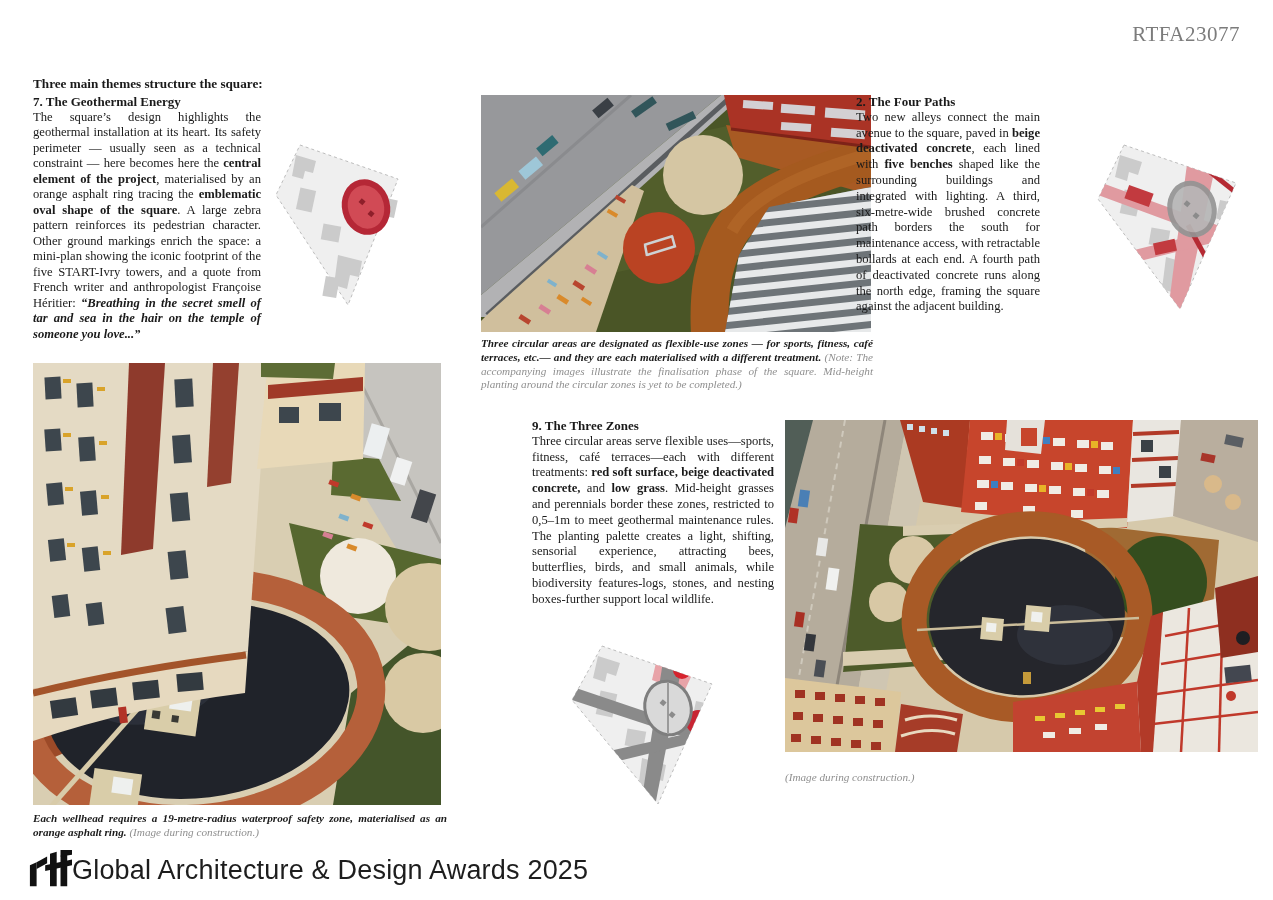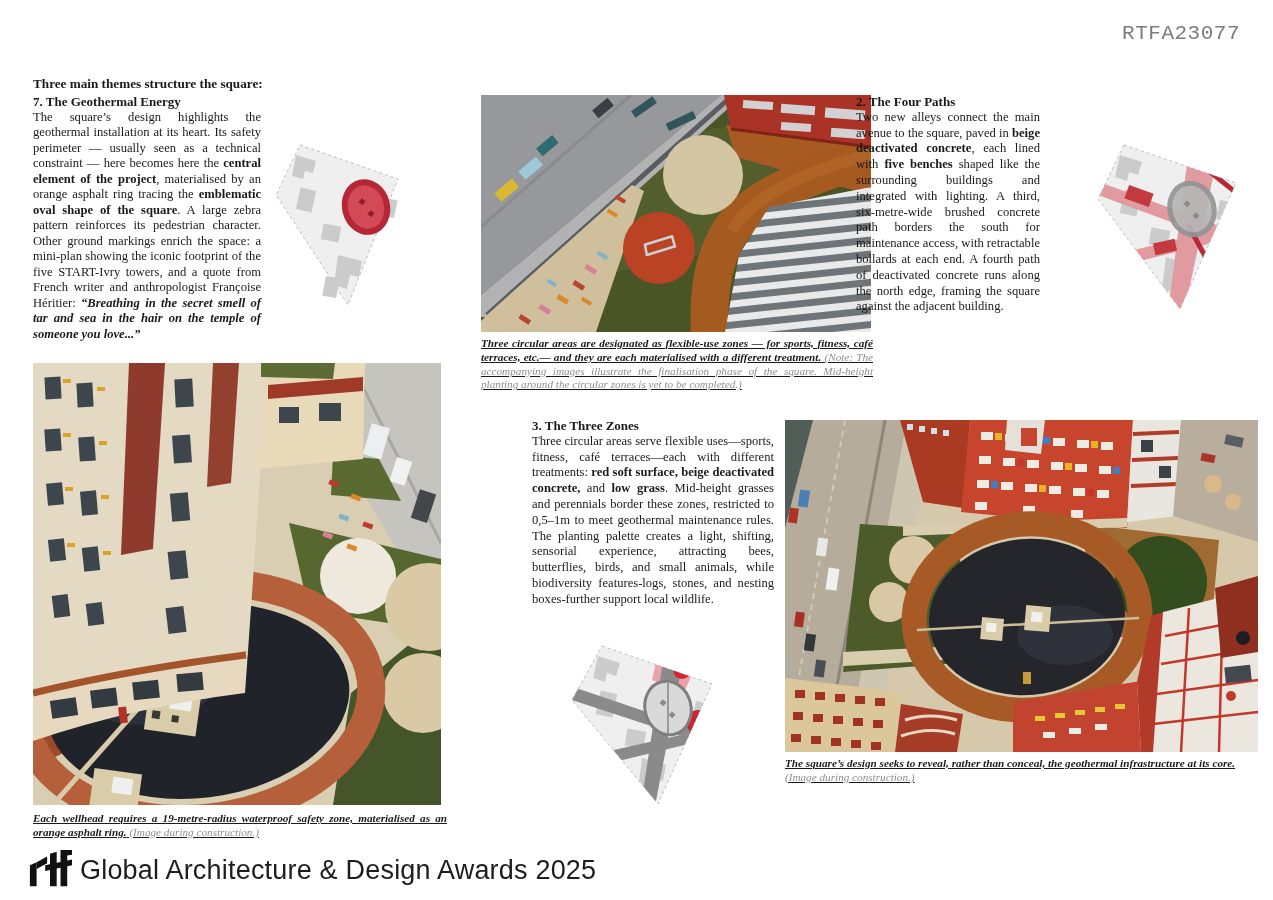--- a/index.html
+++ b/index.html
@@ -1,34 +1,34 @@
 <!DOCTYPE html>
 <html><head>
 <meta charset="utf-8">
 <style>
   html,body{margin:0;padding:0;background:#ffffff;}
   #board{position:relative;width:1273px;height:900px;background:#ffffff;overflow:hidden;
          font-family:"Liberation Serif", serif;color:#1a1a1a;}
   .abs{position:absolute;}
-  .id-tag{top:22px;right:33px;font-family:Liberation Mono, monospace;
+  .id-tag{top:22px;right:33px;font-family:Liberation Serif, serif;
           font-size:21px;color:#7c7c7c;letter-spacing:0.5px;}
   .intro-heading{left:33px;top:76px;width:260px;font-weight:bold;font-size:13.2px;}
   .col{font-size:12.6px;line-height:15.5px;text-align:justify;}
   .col .sec-title{font-weight:bold;font-size:13px;text-align:left;margin:0 0 0 0;}
   .sec1{left:33px;top:94px;width:228px;}
   .sec2{left:856px;top:94px;width:184px;line-height:15.8px;}
   .sec3{left:532px;top:418px;width:242px;line-height:15.8px;}
-  .caption{font-size:11.2px;line-height:13.8px;font-style:italic;text-align:justify;text-decoration:underline;}
+  .caption{font-size:11.2px;line-height:13.8px;font-style:italic;text-align:justify;}
   .caption .cap-bold{font-weight:bold;color:#1a1a1a;}
   .caption .cap-note{color:#8f8f8f;}
   .cap1{left:481px;top:337px;width:392px;}
   .cap2{left:33px;top:812px;width:414px;}
   .cap3{left:785px;top:757px;width:480px;}
   .photo{display:block;}
-  .footer{left:28px;top:847px;height:46px;display:flex;align-items:center;gap:8px;}
+  .footer{left:28px;top:847px;height:46px;display:flex;align-items:center;gap:0;}
   .footer-text{font-family:"Liberation Sans",sans-serif;font-size:27px;color:#1d1d1d;
                letter-spacing:0.2px;white-space:nowrap;}
   svg{display:block;}
 </style>
 </head>
 <body>
 
 <div id="board">
 
   <div class="abs id-tag">RTFA23077</div>
@@ -281,21 +281,21 @@
         </g>
       </g>
     </svg>
   </div>
 
   <div class="abs caption cap2">
     <span class="cap-bold">Each wellhead requires a 19-metre-radius waterproof safety zone, materialised as an orange asphalt ring.</span><span class="cap-note"> (Image during construction.)</span>
   </div>
 
   <div class="abs col sec3">
-    <div class="sec-title">3. The Three Zones</div>
+    <div class="sec-title">9. The Three Zones</div>
     <div>Three circular areas serve flexible uses—sports, fitness, café terraces—each with different treatments: <b>red soft surface, beige deactivated concrete,</b> and <b>low grass</b>. Mid-height grasses and perennials border these zones, restricted to 0,5–1m to meet geothermal maintenance rules. The planting palette creates a light, shifting, sensorial experience, attracting bees, butterflies, birds, and small animals, while biodiversity features-logs, stones, and nesting boxes-further support local wildlife.</div>
   </div>
 
   <div class="abs" style="left:562px;top:640px;">
     <svg width="168" height="168" viewBox="0 0 168 168">
       <defs>
           <clipPath id="d3clip">
             <polygon points="40,6 150,44 96,164 10,60"></polygon>
           </clipPath>
         </defs>
@@ -479,21 +479,21 @@
         <polygon points="378,192 368,332 356,332 352,262 366,196" fill="#b23a28"></polygon>
         <polygon points="430,168 473,156 473,232 436,238" fill="#8e2f20"></polygon>
         <circle cx="458" cy="218" r="7" fill="#1e1e22"></circle>
         <rect x="440" y="246" width="26" height="16" fill="#434750" transform="rotate(-6 453 254)"></rect>
         <circle cx="446" cy="276" r="5" fill="#c0392b"></circle>
       </g>
     </svg>
   </div>
 
   <div class="abs caption cap3">
-    <span class="cap-bold">The square’s design seeks to reveal, rather than conceal, the geothermal infrastructure at its core.</span><br>
+    <br>
     <span class="cap-note"> (Image during construction.)</span>
   </div>
 
   <div class="abs footer">
     <span>
       <svg width="44" height="42" viewBox="0 0 46 42">
         <g fill="#111111">
           <polygon points="2,16 9,13 9,38 2,38"></polygon>
           <polygon points="9,13 20,7 20,14 9,20"></polygon>
           <polygon points="23,4 30,2 30,38 23,38"></polygon>

